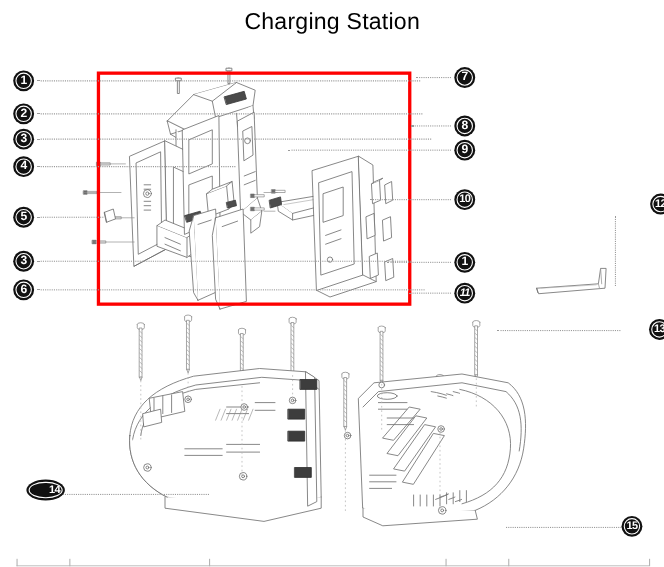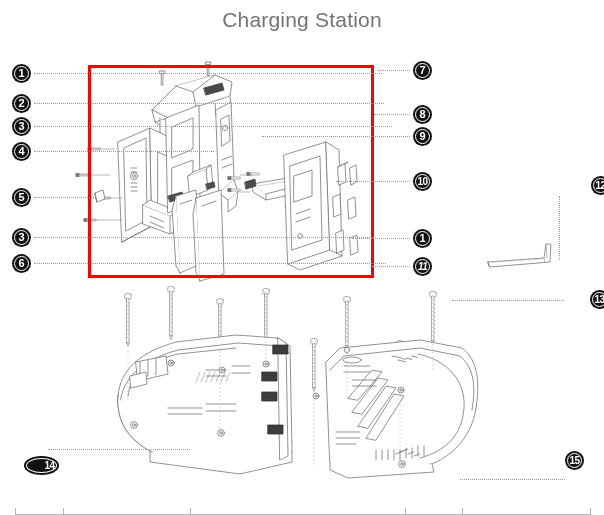--- a/index.html
+++ b/index.html
@@ -6,21 +6,21 @@
   body{
     width:604px;height:515px;position:relative;overflow:hidden;
     font-family:"Liberation Sans","DejaVu Sans",sans-serif;
     color:#1a1a1a;
   }
   #stage{position:absolute;inset:0;}
 
   
   .title{
     position:absolute;left:0;top:8px;width:604px;text-align:center;
-    font-size:21px;font-weight:400;letter-spacing:.2px;color:#737373;
+    font-size:21px;font-weight:400;letter-spacing:.2px;color:#000000;
   }
 
   
   .marker{
     position:absolute;width:19px;height:19px;border-radius:50%;
     background:#111;box-shadow:0 0 0 0 #000;
     display:flex;align-items:center;justify-content:center;
     color:#fff;font-size:11px;font-weight:700;line-height:1;
     letter-spacing:-.2px;
   }
@@ -373,24 +373,24 @@
   <div class="marker wide" style="left:413px;top:257px;font-style:italic;">
     <span>11</span>
     </div>
 
   <div class="marker wide" style="left:550px;top:176px;margin-left:41px;">
     <span>12</span>
     </div>
   <div class="marker wide" style="left:565px;top:290px;margin-left:25px;">
     <span>13</span>
     </div>
-  <div class="marker wide" style="left:565px;top:451px;">
+  <div class="marker wide" style="left:565px;top:469px;">
     <span>15</span>
     </div>
-  <div class="marker wide" style="left:24px;top:456px;padding-left:16px;">
+  <div class="marker wide" style="left:24px;top:436px;padding-left:16px;">
     <span>14</span>
     </div>
 
   <div class="ruler">
     <div class="base"></div>
     <div class="tick" style="left:0px;"></div>
     <div class="tick" style="left:48px;"></div>
     <div class="tick" style="left:175px;"></div>
     <div class="tick" style="left:390px;"></div>
     <div class="tick" style="left:447px;"></div>

